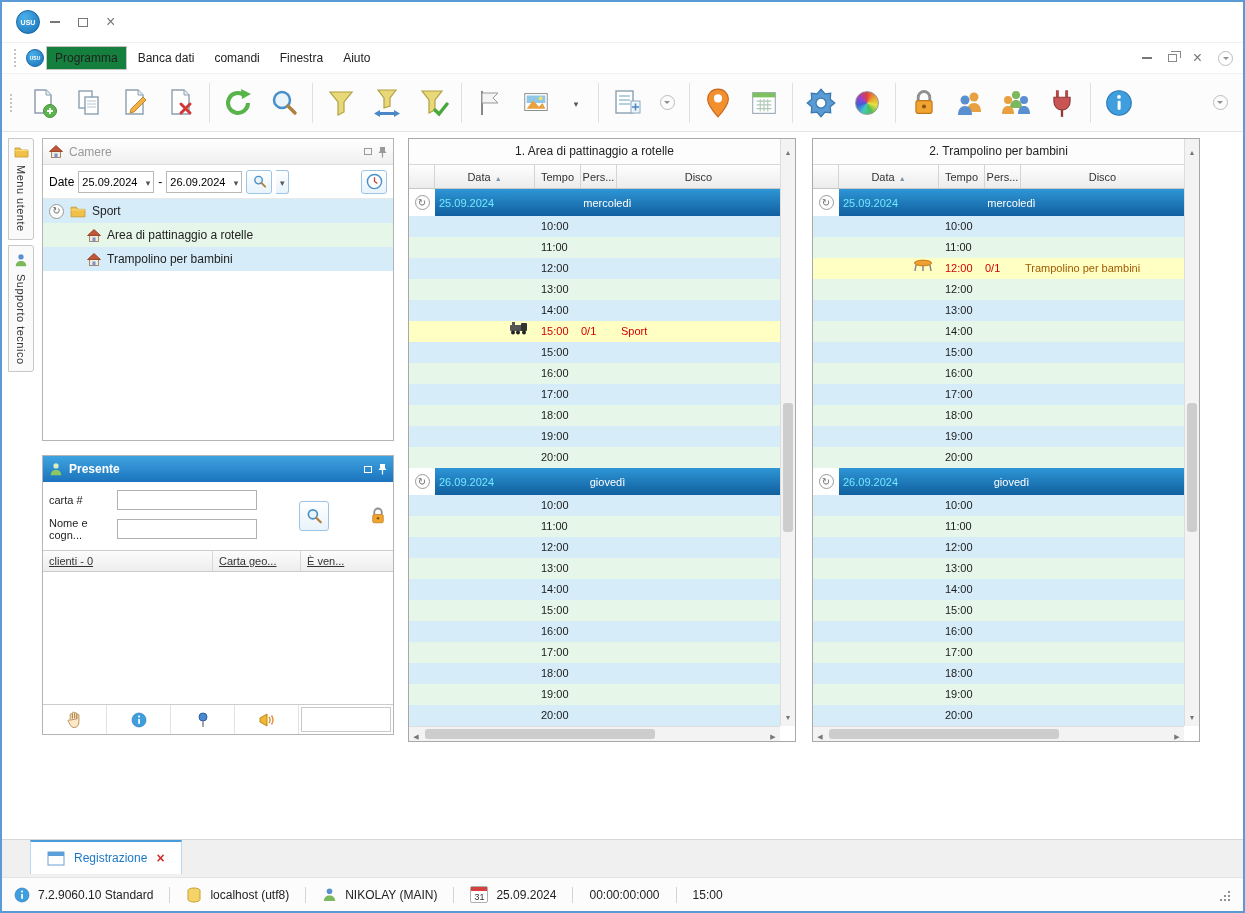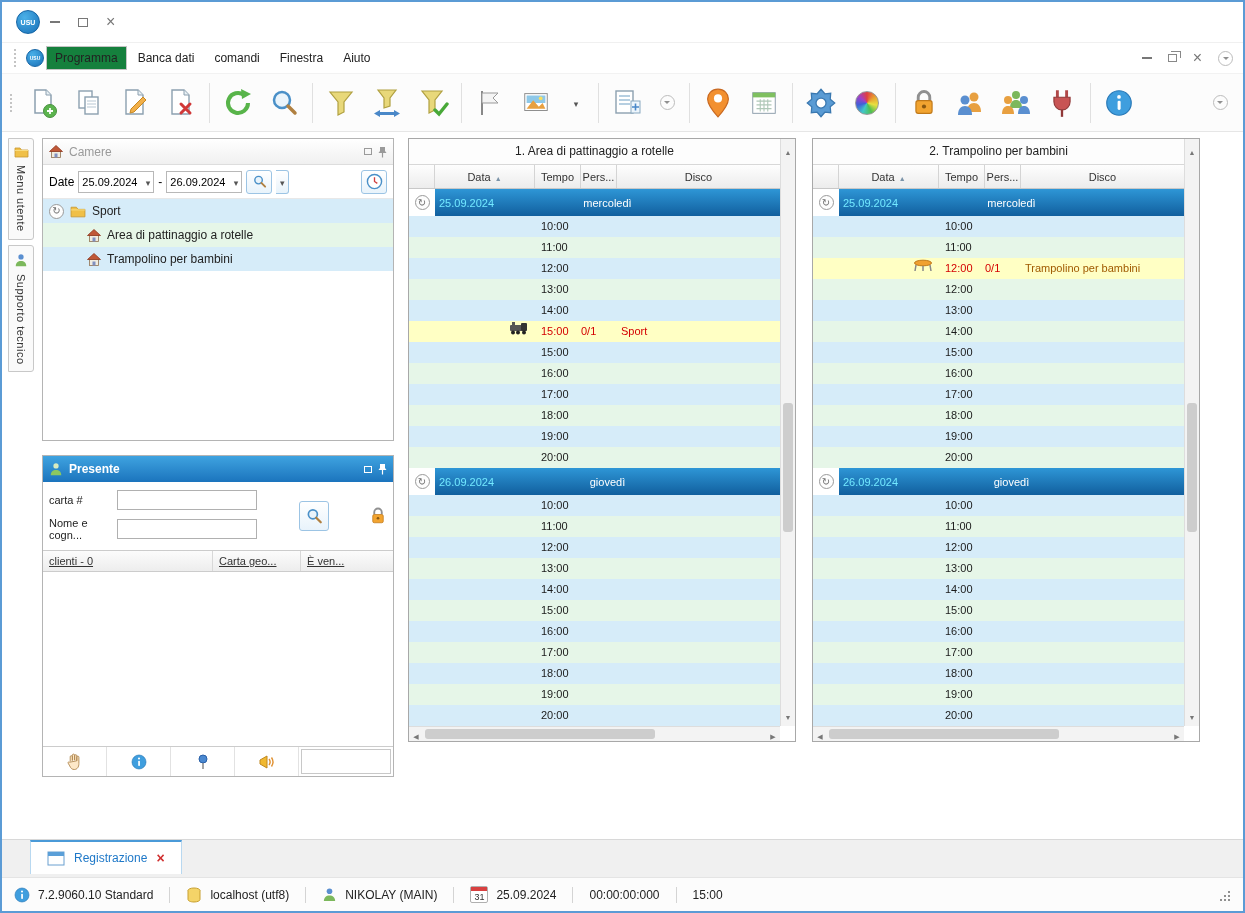--- a/index.html
+++ b/index.html
@@ -47,21 +47,21 @@
   .main { flex:1; display:flex; padding:6px 6px 0 6px; gap:8px; min-height:0; background:#fff; }
 
   .vtabs { width:26px; display:flex; flex-direction:column; gap:5px; flex:none; }
   .vtab { border:1px solid #c8c8c8; background:#fafafa; display:flex; flex-direction:column; align-items:center;
           padding:7px 0; gap:7px; border-radius:0 3px 3px 0; }
   .vtab .vlabel { writing-mode:vertical-rl; font-size:11px; color:#333; letter-spacing:0.5px; }
 
   .leftcol { width:352px; display:flex; flex-direction:column; flex:none; }
   .panel { border:1px solid #b4b4b4; background:#fff; display:flex; flex-direction:column; }
   .camere { height:303px; margin-bottom:14px; }
-  .presente { height:322px; }
+  .presente { height:280px; }
 
   .cam-header { height:26px; display:flex; align-items:center; gap:6px; padding:0 6px;
                 background:linear-gradient(#ffffff,#f0f0f0); border-bottom:1px solid #ddd; color:#9a9a9a; }
   .cam-header .ptitle { flex:1; font-size:12px; }
   .mini-box { width:8px; height:7px; border:1px solid currentColor; display:inline-block; }
   .hdr-ico { display:inline-flex; color:inherit; }
 
   .cam-daterow { height:34px; display:flex; align-items:center; gap:4px; padding:0 6px;
                  border-bottom:1px solid #e8e8e8; font-size:12px; }
   .combo { width:76px; height:22px; border:1px solid #b8b8b8; background:#fff; display:flex; align-items:center;

